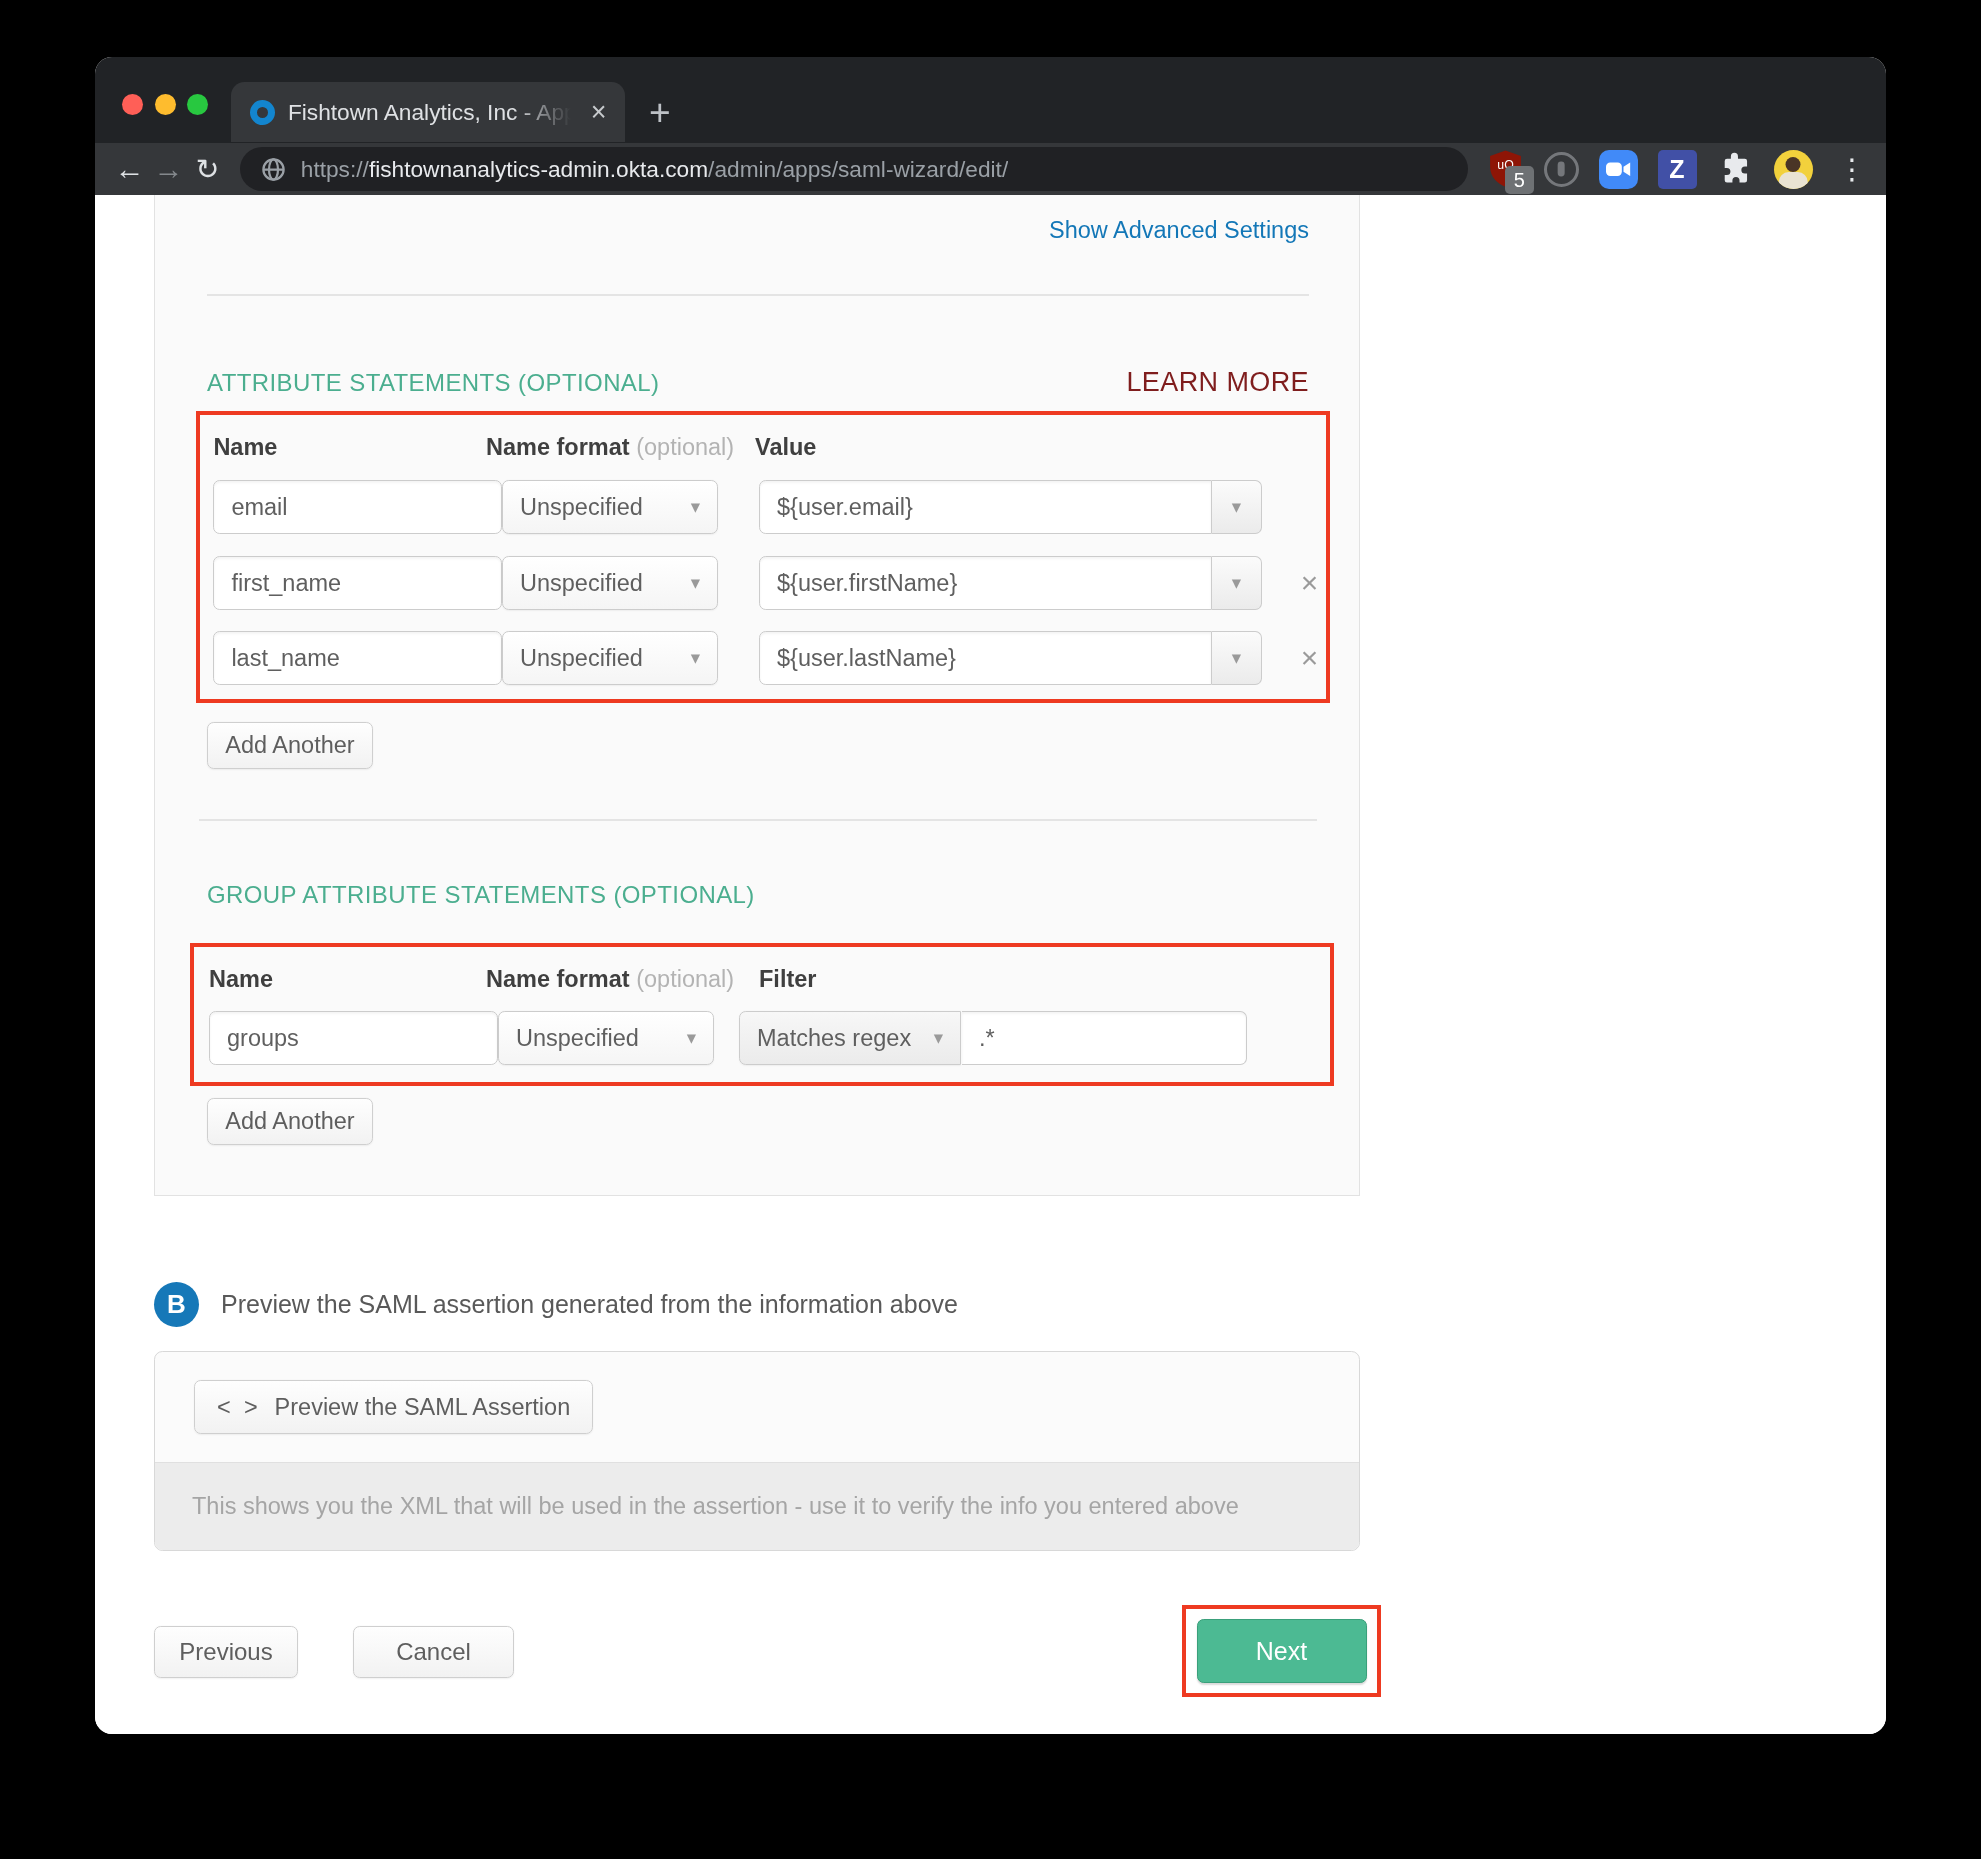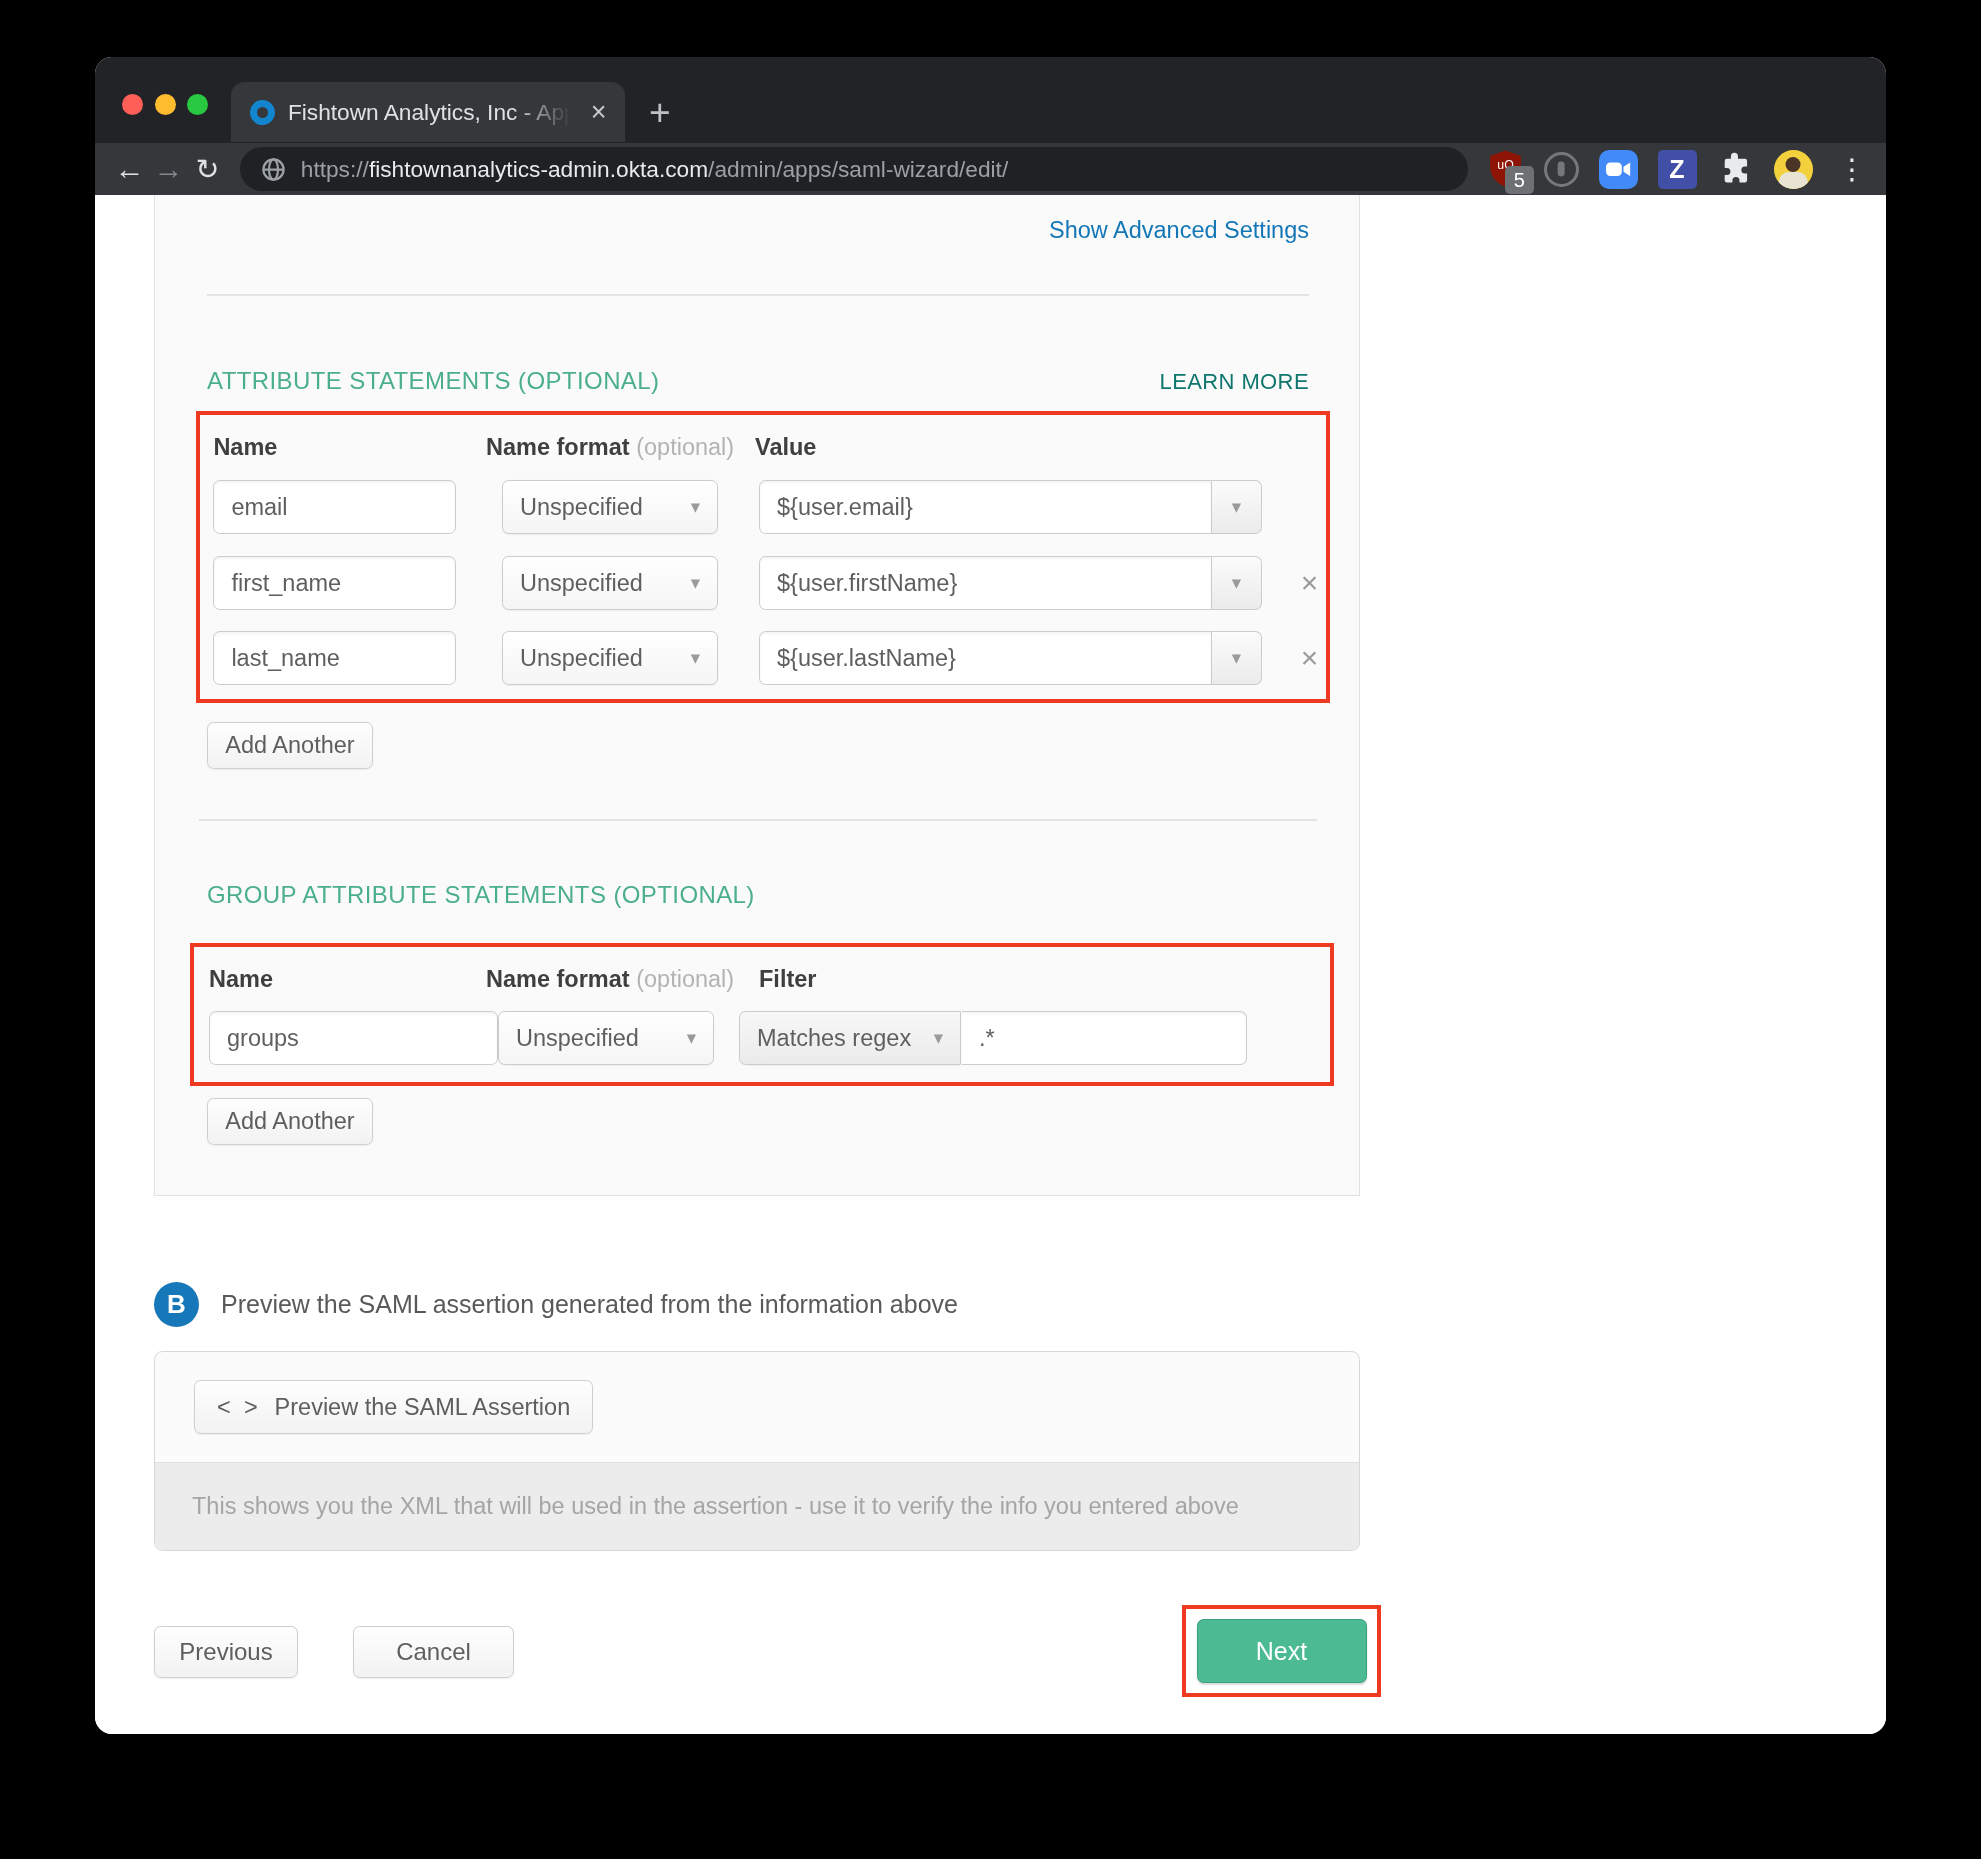--- a/index.html
+++ b/index.html
@@ -60,39 +60,39 @@
     border:1.7px solid #e2e2e2;border-top:none;}
 
   .adv-link{position:absolute;top:22px;right:50px;color:#1377b7;font-size:23.5px;}
   .hdivider{position:absolute;left:52px;right:50px;height:1.7px;background:#e4e4e4;}
   .d1{top:99px;}
   .d2{top:624px;left:44px;right:42px;}
 
   .sec-row{position:absolute;left:52px;right:50px;display:flex;justify-content:space-between;align-items:baseline;margin-top:8px;}
   .sec1{top:164px;}
   .green-h{color:#4bae8f;font-size:24px;letter-spacing:0.4px;}
-  .learn-more{color:#0f766e;font-size:22px;letter-spacing:0.4px;}
+  .learn-more{color:#7f1d1d;font-size:27px;letter-spacing:0.4px;}
   .sec2-title{position:absolute;left:52px;top:686px;}
 
   .redbox{position:absolute;border:4.2px solid #ee3a21;}
   .rb1{left:41px;top:216px;width:1134px;height:292px;}
   .rb2{left:35px;top:748px;width:1144px;height:143px;}
 
   .col-label{position:absolute;font-size:23.5px;color:#3f3f3f;font-weight:bold;white-space:nowrap;}
   .col-label .opt{font-weight:normal;color:#b3b3b3;}
 
   .arow{position:absolute;left:0;width:100%;height:54px;}
   .ctl{height:54px;border:1.7px solid #ccc;border-radius:6.7px;background:#fff;font-size:23.5px;
     color:#5f5f5f;padding:0 17px;box-shadow:inset 0 1.7px 2.5px rgba(0,0,0,.05);
     font-family:"Liberation Sans","DejaVu Sans",sans-serif;outline:none;position:absolute;}
   input.ctl{appearance:none;-webkit-appearance:none;}
   .sel{display:flex;align-items:center;justify-content:space-between;
     background:linear-gradient(#fff,#f5f5f5);box-shadow:0 0.8px 1.7px rgba(0,0,0,.05);}
   .caret{color:#9a9a9a;font-size:18.5px;margin-left:11.7px;}
-  .name-in{left:13.4px;width:243px;}
+  .name-in{left:13.4px;width:289px;}
   .fmt-sel{left:302px;width:216px;}
   .combo{position:absolute;left:559px;width:503px;height:54px;display:flex;}
   .combo-in{position:relative;flex:1;border-radius:6.7px 0 0 6.7px;}
   .combo-btn{width:50px;height:54px;border:1.7px solid #ccc;border-left:none;border-radius:0 6.7px 6.7px 0;
     background:linear-gradient(#fbfbfb,#ebebeb);display:flex;align-items:center;justify-content:center;}
   .combo-btn .caret{margin:0;}
   .remove{position:absolute;left:1091px;top:6.7px;width:37px;height:40px;color:#9a9a9a;
     font-size:30px;text-align:center;line-height:40px;}
 
   .g-name-in{left:15px;width:289px;}

